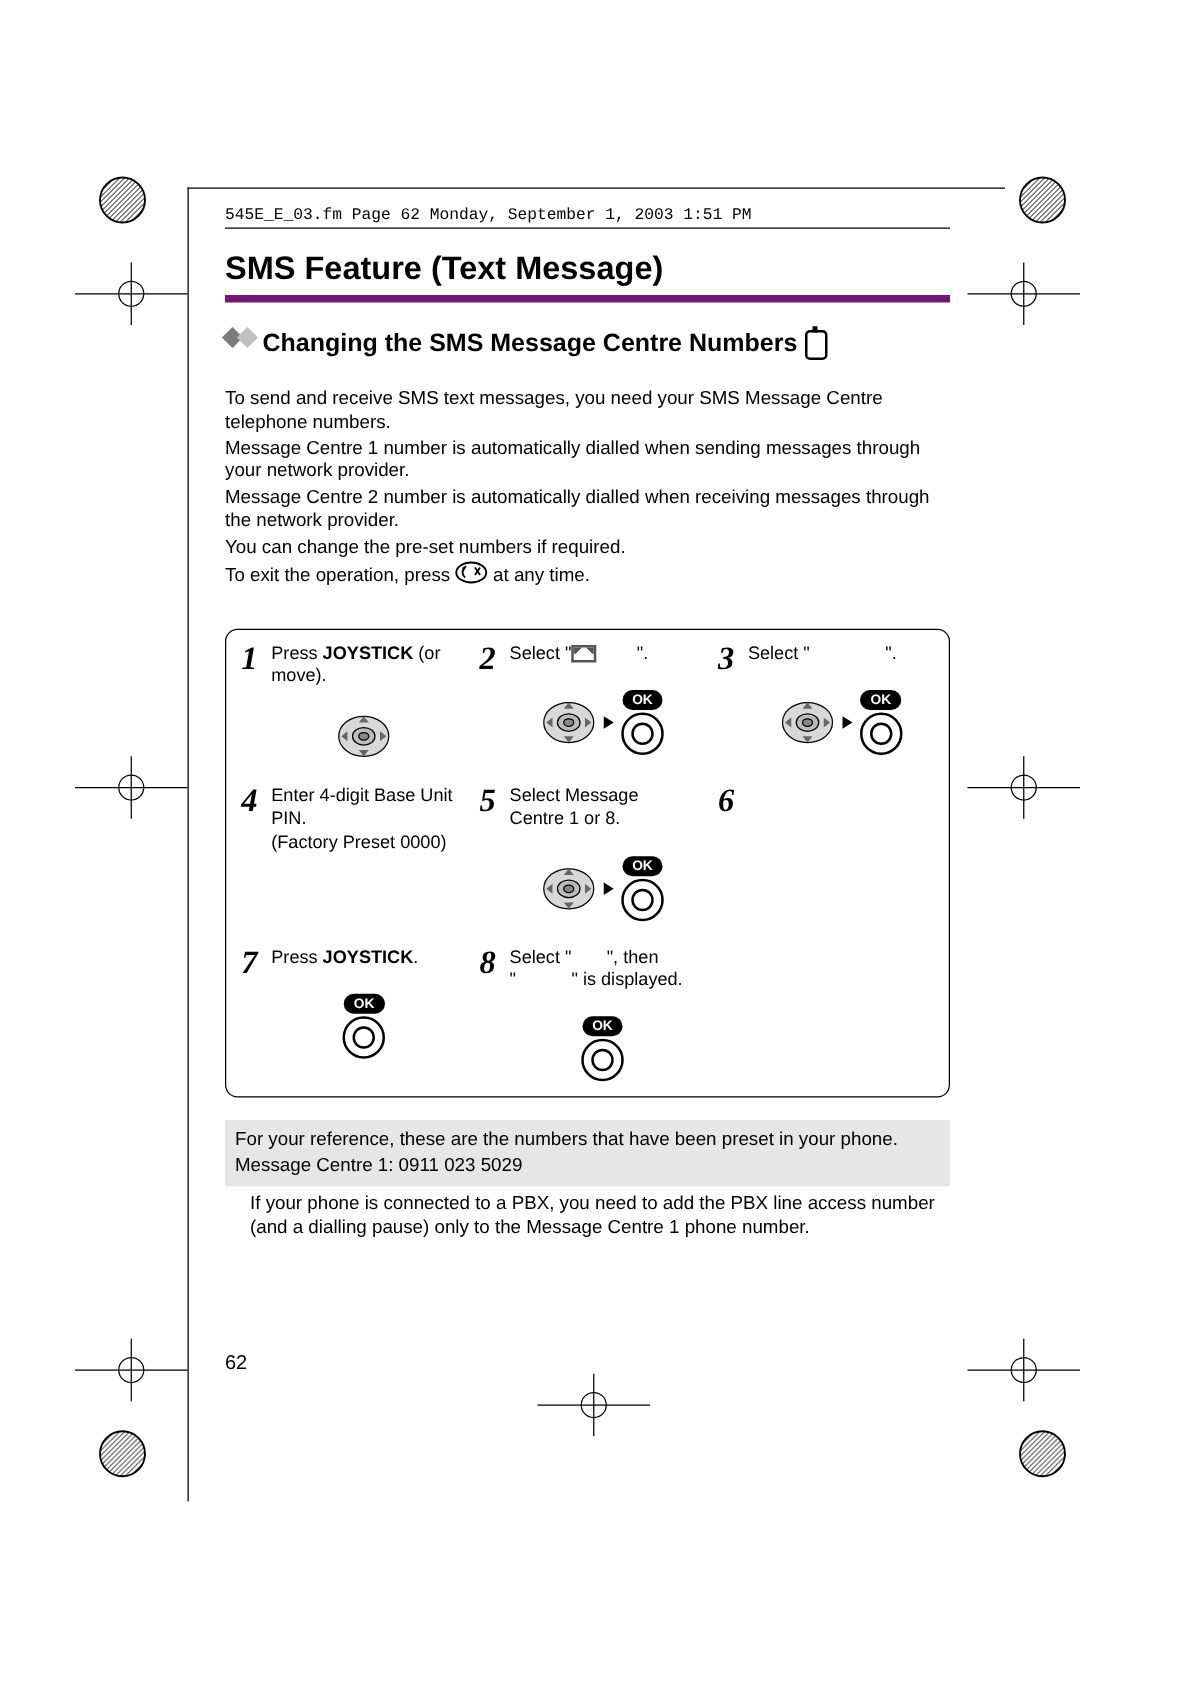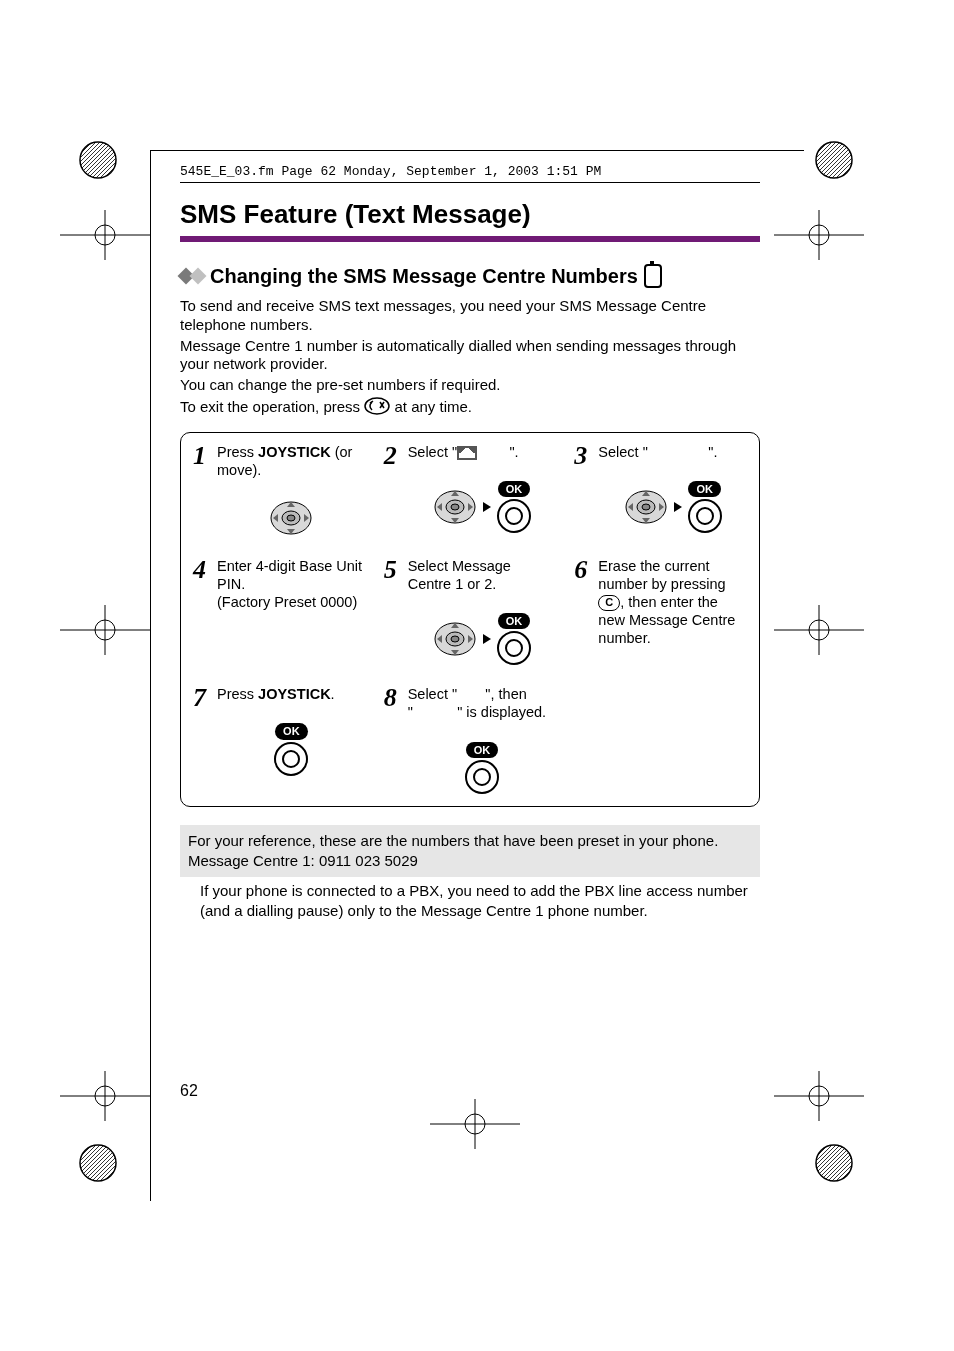--- a/index.html
+++ b/index.html
@@ -33,35 +33,34 @@
   }
   .h1 {
     font-size: 26px;
     font-weight: bold;
     border-bottom: 6px solid #701a75;
     padding-bottom: 6px;
     margin-bottom: 22px;
   }
   .h2row {
     display: flex;
-    align-items: center;
     gap: 6px;
-    margin-bottom: 9px;
+    margin-bottom: 22px;
   }
   .h2 {
     font-size: 20px;
     font-weight: bold;
   }
   .diamond {
     width: 12px; height: 12px;
     transform: rotate(45deg);
     display: inline-block;
   }
   .para { font-size: 15px; line-height: 1.25; margin-bottom: 2px; }
-  .intro { margin-bottom: 12px; margin-top: 6px; }
+  .intro { margin-bottom: 30px; margin-top: 6px; }
 
   .stepsbox {
     border: 1px solid #000;
     border-radius: 10px;
     padding: 10px 12px 12px 12px;
     margin-top: 8px;
   }
   .steps-grid {
     display: grid;
     grid-template-columns: repeat(3, 1fr);
@@ -236,20 +235,21 @@
   <div class="h2row">
     <span class="diamond" style="background:#7a7a7a;"></span>
     <span class="diamond" style="background:#c0c0c0; margin-left:-6px;"></span>
     <span class="h2">Changing the SMS Message Centre Numbers</span>
     <span class="handset"></span>
   </div>
 
   <div class="intro">
     <div class="para">To send and receive SMS text messages, you need your SMS Message Centre telephone numbers.</div>
     <div class="para">Message Centre 1 number is automatically dialled when sending messages through your network provider.</div>
+    <div class="para">Message Centre 2 number is automatically dialled when receiving messages through the network provider.</div>
     <div class="para">You can change the pre-set numbers if required.</div>
     <div class="para">
       <span>To exit the operation, press </span>
       <span class="cancel-icon">
         <svg width="26" height="18">
             <ellipse cx="13" cy="9" rx="12" ry="8" fill="none" stroke="#000" stroke-width="1.5"></ellipse>
             <path d="M8 13 Q4 9 8 5" fill="none" stroke="#000" stroke-width="1.5"></path>
             <line x1="6" y1="6" x2="9" y2="4" stroke="#000" stroke-width="1.5"></line>
             <line x1="16" y1="5" x2="20" y2="11" stroke="#000" stroke-width="1.5"></line>
             <line x1="20" y1="5" x2="16" y2="11" stroke="#000" stroke-width="1.5"></line>
@@ -334,21 +334,21 @@
 
       <div class="step">
         <div class="snum">4</div>
         <div class="stext" style="white-space:pre-line;">Enter 4-digit Base Unit PIN.
 (Factory Preset 0000)</div>
       </div>
 
       <div class="step">
         <div class="snum">5</div>
         <div class="stext">
-          <div>Select Message Centre 1 or 2.</div>
+          <div>Select Message Centre 1 or 8.</div>
           <div class="iconrow">
             <span class="joystick">
               <svg viewBox="0 0 44 38">
                   <ellipse cx="22" cy="19" rx="20" ry="16" fill="#d8d8d8" stroke="#000"></ellipse>
                   <ellipse cx="22" cy="19" rx="9" ry="7" fill="#bbb" stroke="#000"></ellipse>
                   <ellipse cx="22" cy="19" rx="4" ry="3" fill="#888" stroke="#000"></ellipse>
                   <polygon points="22,3 18,8 26,8" fill="#666"></polygon>
                   <polygon points="22,35 18,30 26,30" fill="#666"></polygon>
                   <polygon points="4,19 9,15 9,23" fill="#666"></polygon>
                   <polygon points="40,19 35,15 35,23" fill="#666"></polygon>
@@ -358,23 +358,20 @@
             <span style="display:inline-flex; flex-direction:column; align-items:center; gap:2px;">
               <span class="okbtn">OK</span>
               <span class="ring"></span>
             </span>
           </div>
         </div>
       </div>
 
       <div class="step">
         <div class="snum">6</div>
-        <div class="stext">
-          <span>Erase the current number by pressing </span><span class="cbtn">C</span><span>, then enter the new Message Centre number.</span>
-        </div>
       </div>
 
       <div class="step">
         <div class="snum">7</div>
         <div class="stext">
           <div><span>Press </span><b>JOYSTICK</b><span>.</span></div>
           <div class="iconrow">
             <span style="display:inline-flex; flex-direction:column; align-items:center; gap:2px;">
               <span class="okbtn">OK</span>
               <span class="ring"></span>

